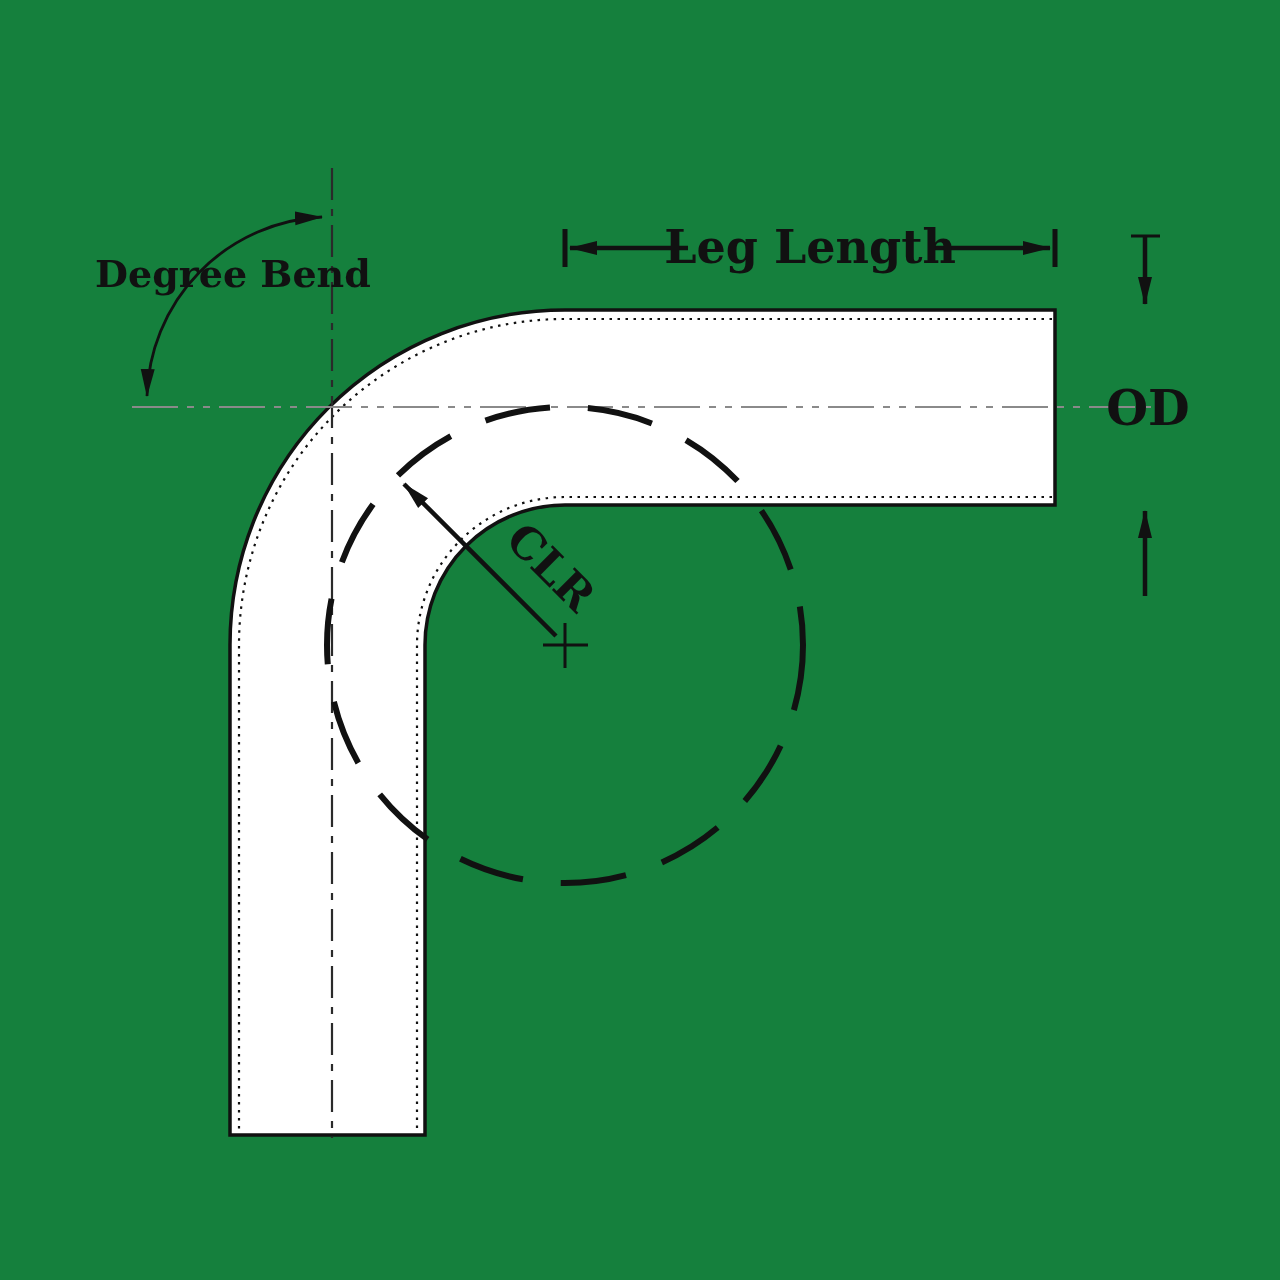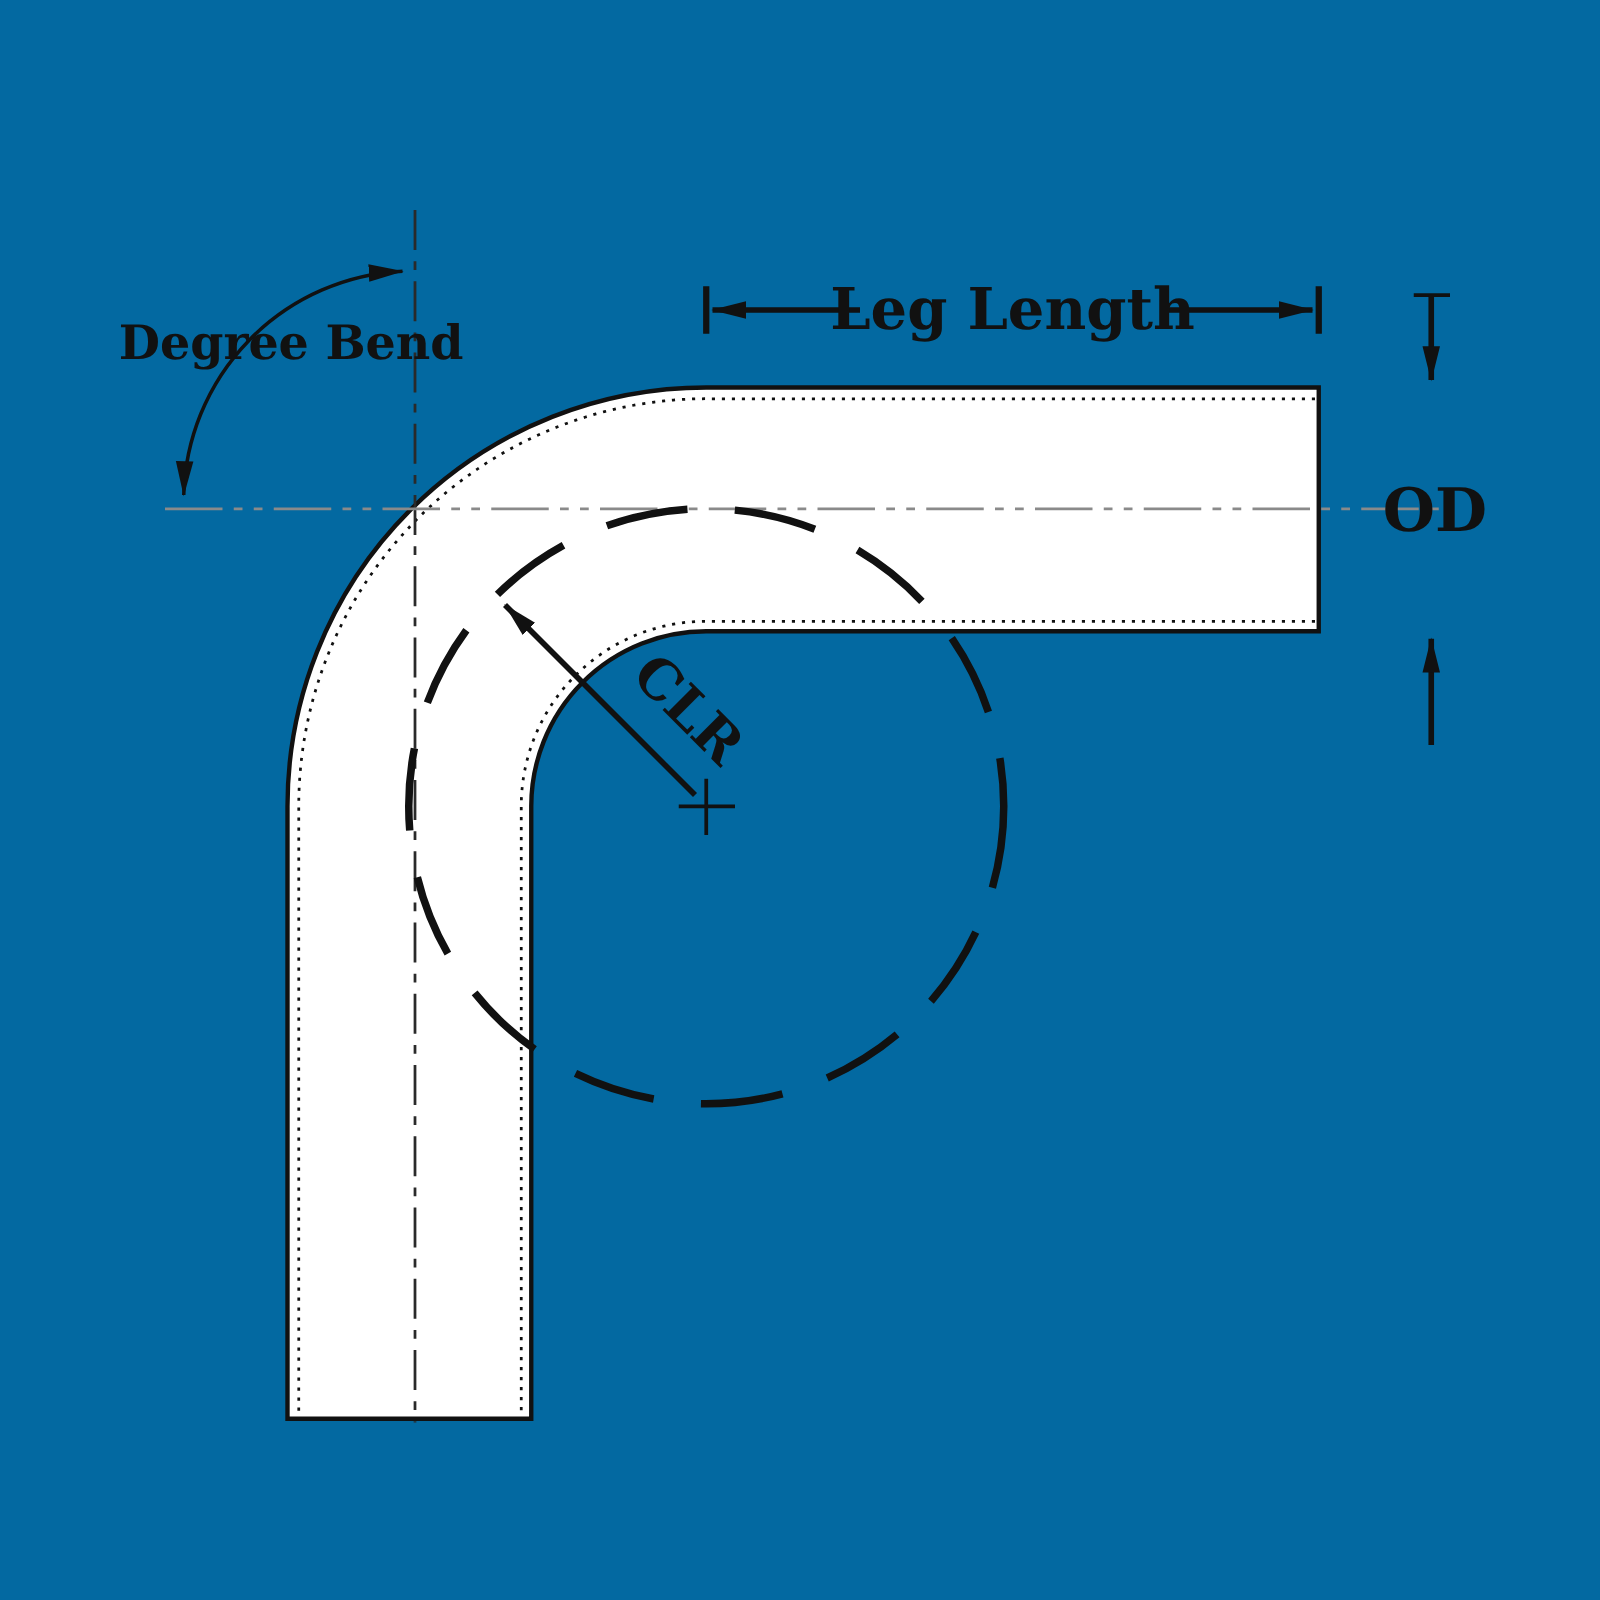--- a/index.html
+++ b/index.html
@@ -7,21 +7,21 @@
     padding: 0;
     background: #ffffff;
     width: 1280px;
     height: 1280px;
     overflow: hidden;
   }
   .canvas {
     position: relative;
     width: 1280px;
     height: 1280px;
-    background: #0369a1;
+    background: #15803d;
   }
   svg { display: block; }
   .dim-text {
     font-family: "DejaVu Serif", "Liberation Serif", serif;
     font-weight: 700;
     fill: #111111;
   }
 </style>
 </head>
 <body>

